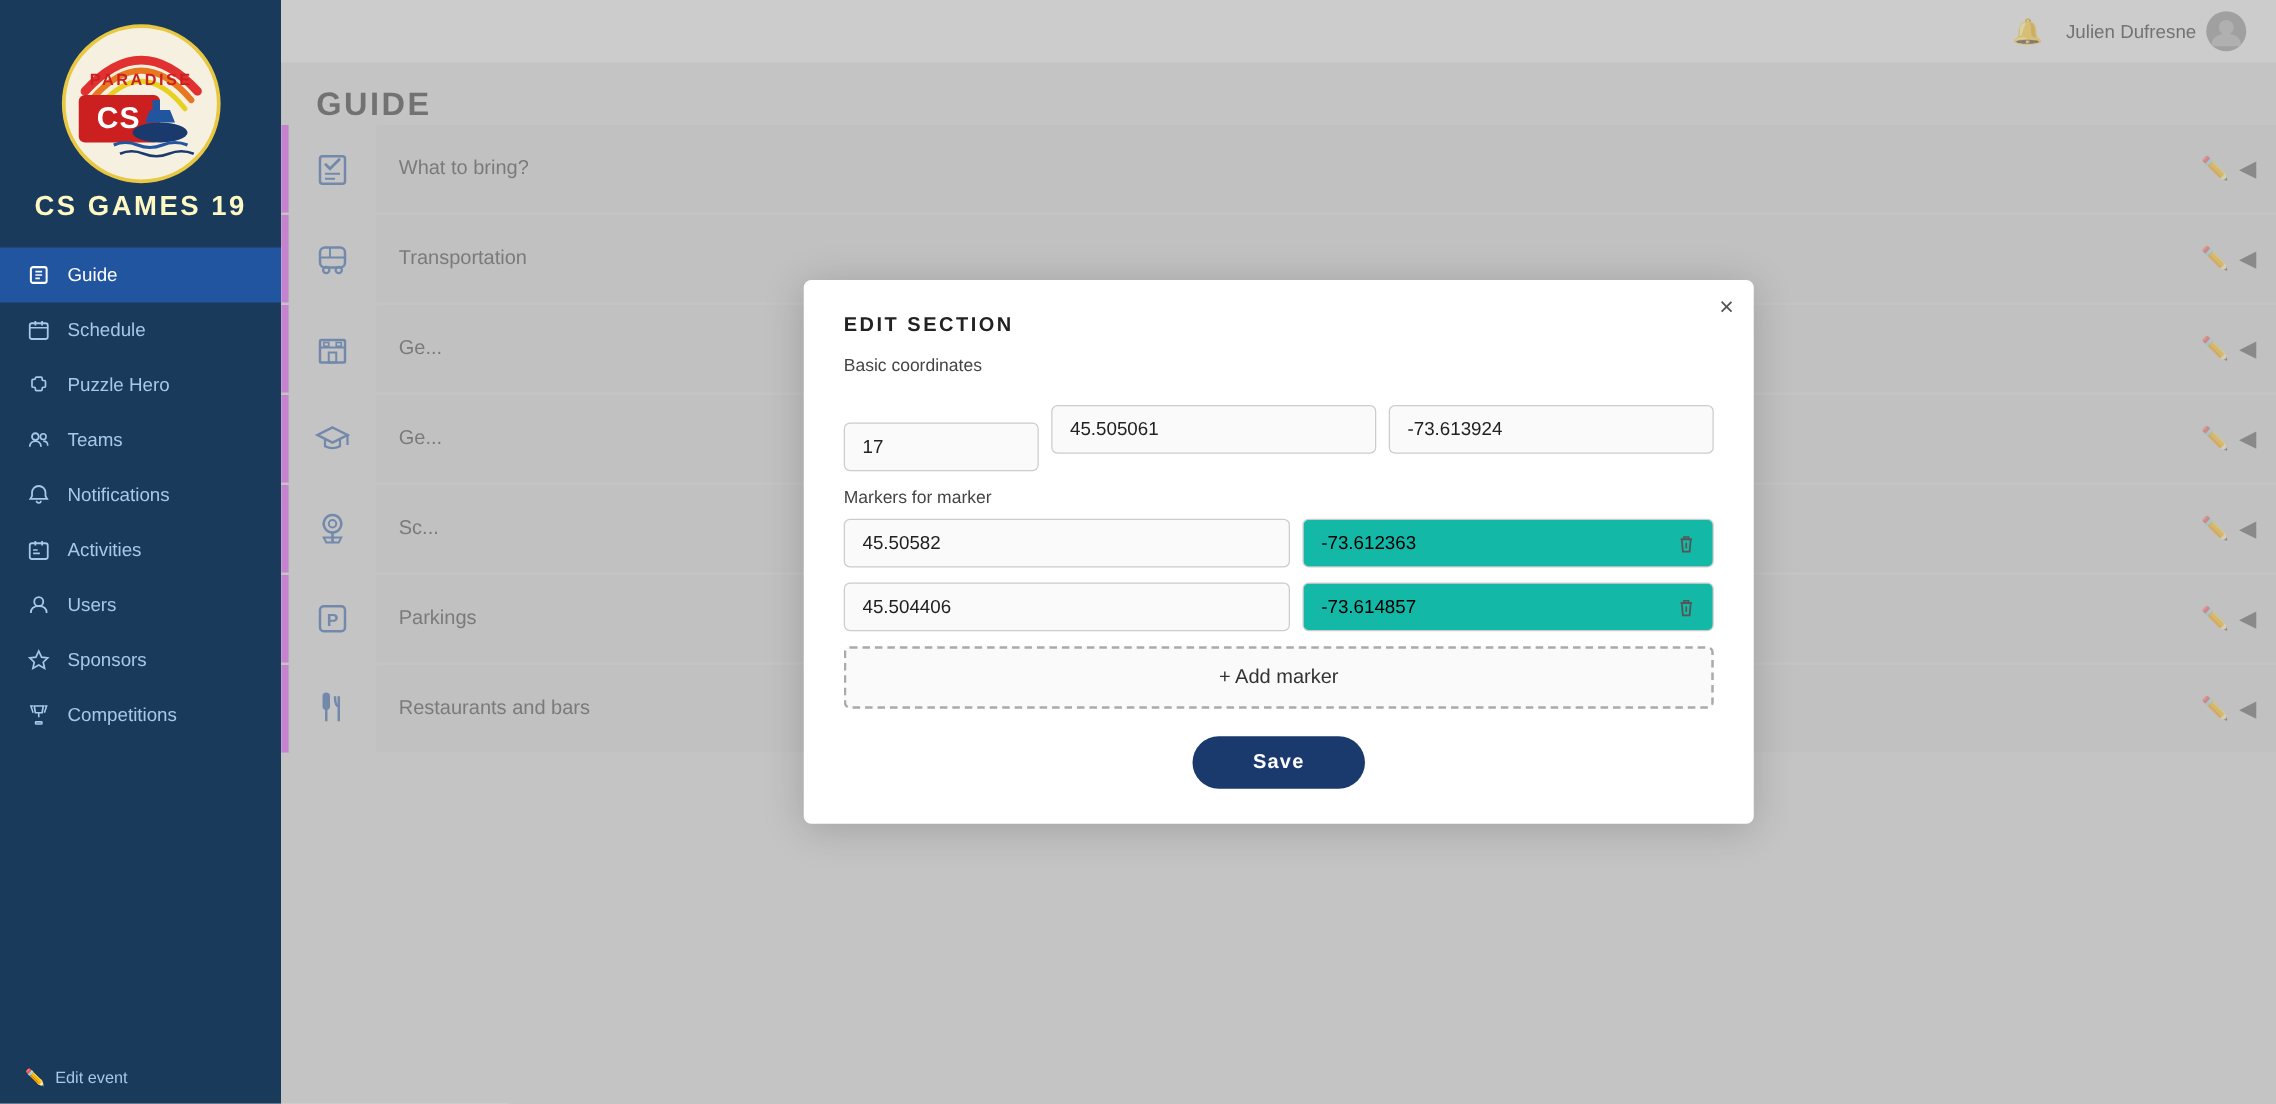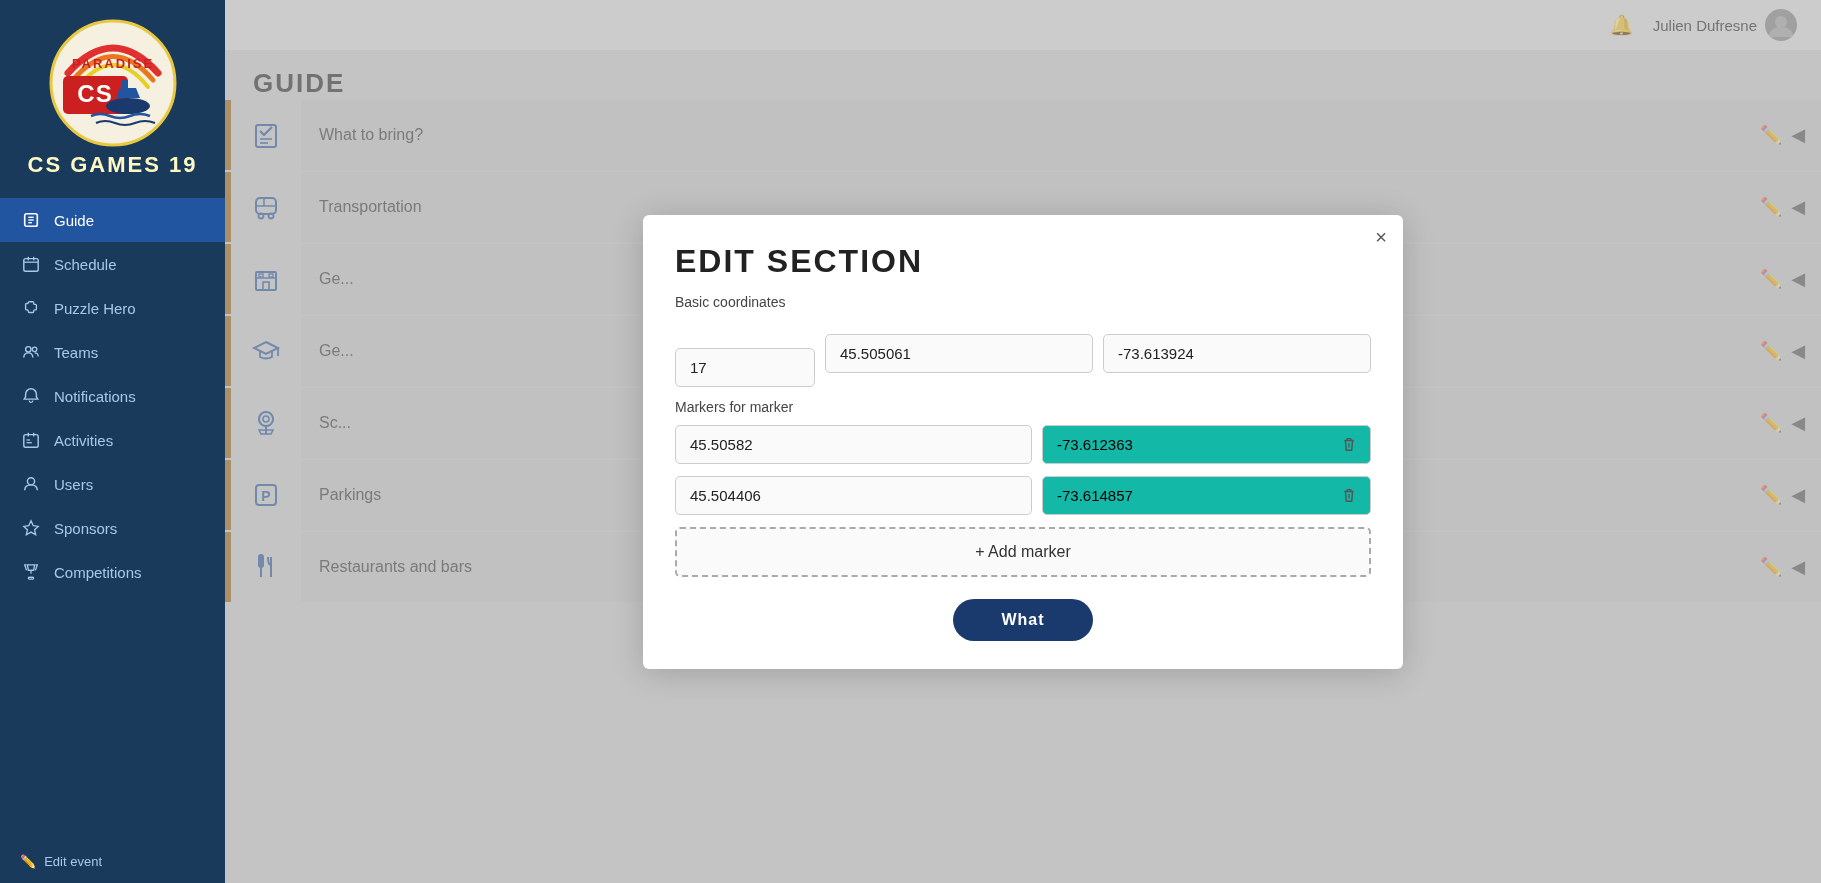--- a/index.html
+++ b/index.html
@@ -104,21 +104,21 @@
       left: 0; right: 0; bottom: 0;
       overflow-y: auto;
       padding: 0;
     }
 
     
     .guide-item {
       display: flex;
       align-items: center;
       background: #d0d0d0;
-      border-left: 6px solid #a16207;
+      border-left: 6px solid #d946ef;
       margin: 0 0 2px 0;
       padding: 0;
       min-height: 70px;
       position: relative;
     }
     .guide-item-icon {
       width: 70px;
       display: flex;
       align-items: center;
       justify-content: center;
@@ -168,21 +168,21 @@
       position: absolute;
       top: 12px; right: 16px;
       font-size: 20px;
       color: #555;
       cursor: pointer;
       background: none;
       border: none;
       line-height: 1;
     }
     .modal-title {
-      font-size: 32px;
+      font-size: 16px;
       font-weight: 900;
       letter-spacing: 2px;
       color: #222;
       font-family: Impact, Arial, sans-serif;
       text-transform: uppercase;
       margin-bottom: 14px;
     }
     .modal-section-label {
       font-size: 14px;
       color: #444;
@@ -196,21 +196,21 @@
     }
     .modal-input {
       border: 1.5px solid #ccc;
       border-radius: 5px;
       padding: 10px 14px;
       font-size: 15px;
       color: #222;
       outline: none;
       background: #fafafa;
     }
-    .modal-input.small { width: 140px; margin-top: 28px; }
+    .modal-input.small { width: 156px; margin-top: 28px; }
     .modal-input.medium { flex: 1; }
     .modal-input.with-icon { flex: 1; }
     .input-with-trash {
       display: flex;
       align-items: center;
       flex: 1;
       border: 1.5px solid #ccc;
       border-radius: 5px;
       background: #14b8a6;
       overflow: hidden;
@@ -567,17 +567,17 @@
               </svg>
           </button>
         </div>
       </div>
 
       
       <button class="add-marker-btn">+ Add marker</button>
 
       
       <div class="modal-save-row">
-        <button class="save-btn">What</button>
+        <button class="save-btn">Save</button>
       </div>
     </div>
   </div>
 </div>
 
 </body></html>

